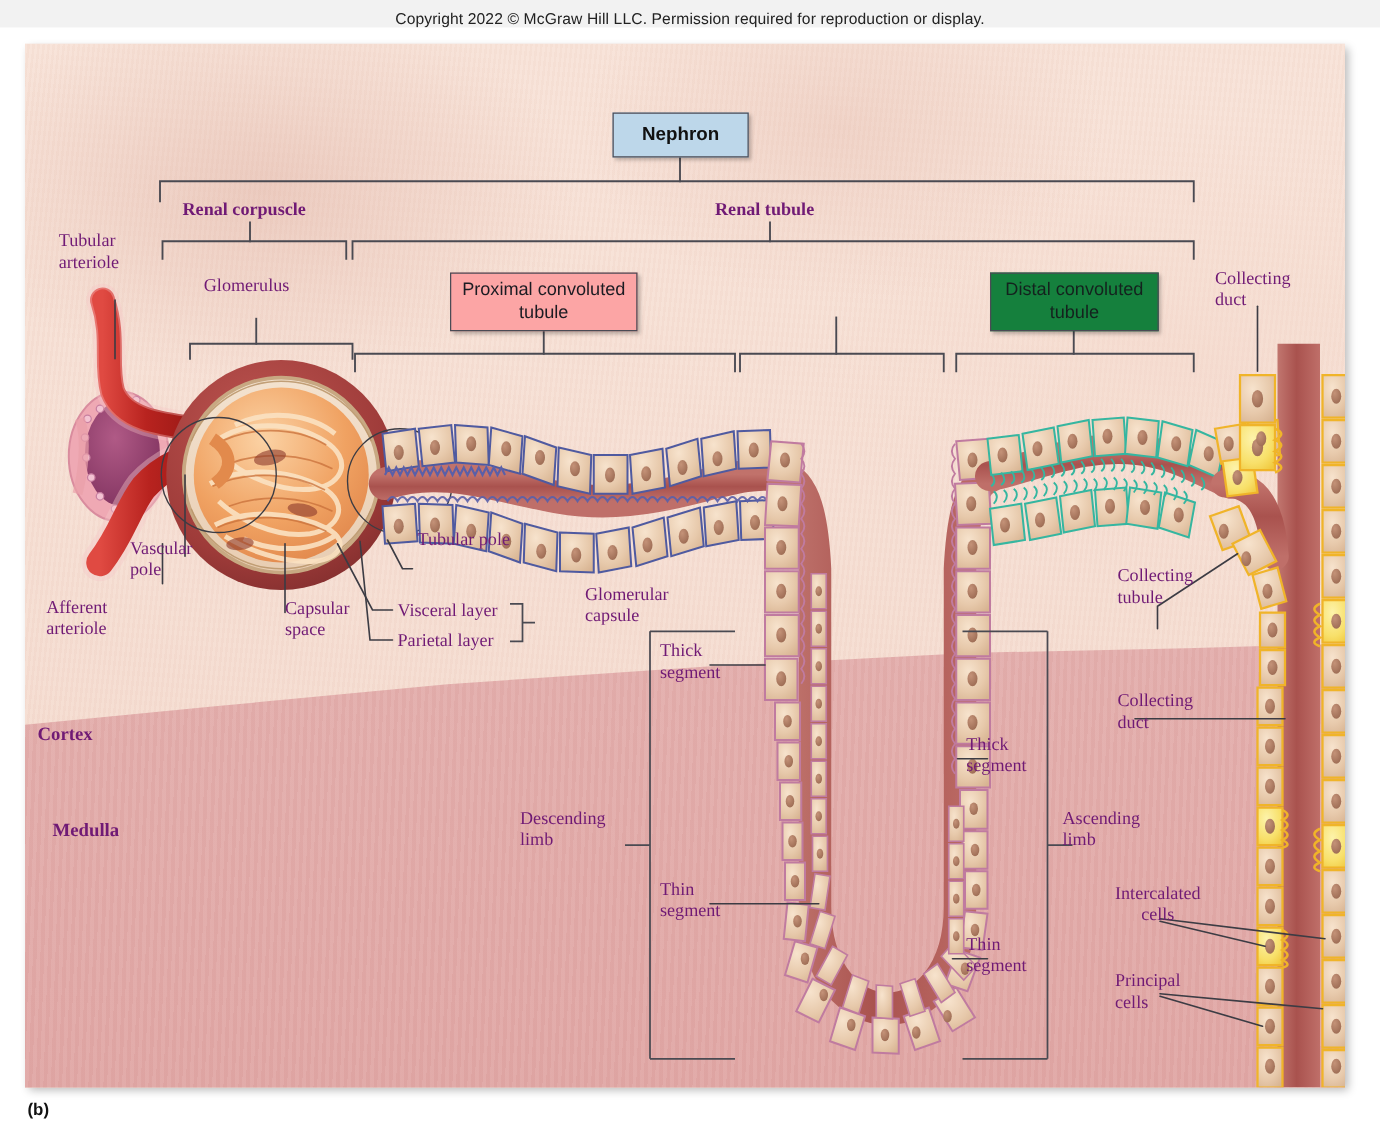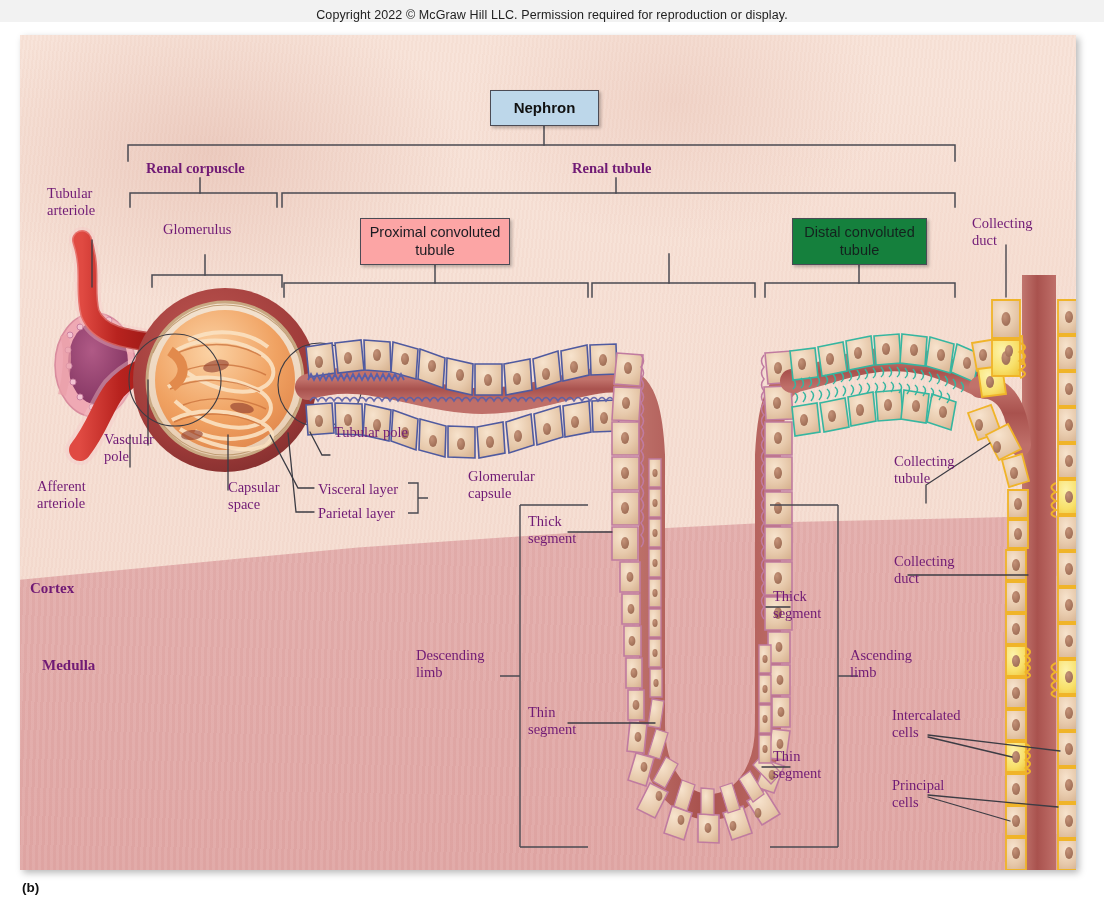--- a/index.html
+++ b/index.html
@@ -649,21 +649,21 @@
 limb</div>
   <div class="lbl" style="left:830px;top:612px;">Ascending
 limb</div>
 
   <div class="lbl" style="left:952px;top:180px;">Collecting
 duct</div>
   <div class="lbl" style="left:874px;top:418px;">Collecting
 tubule</div>
   <div class="lbl" style="left:874px;top:518px;">Collecting
 duct</div>
-  <div class="lbl" style="left:872px;top:672px;">Intercalated
+  <div class="lbl" style="left:872px;top:672px;text-align:center;">Intercalated
 cells</div>
   <div class="lbl" style="left:872px;top:742px;">Principal
 cells</div>
 
 </div>
 
 <div class="caption">(b)</div>
 </div>
 
 </body></html>

